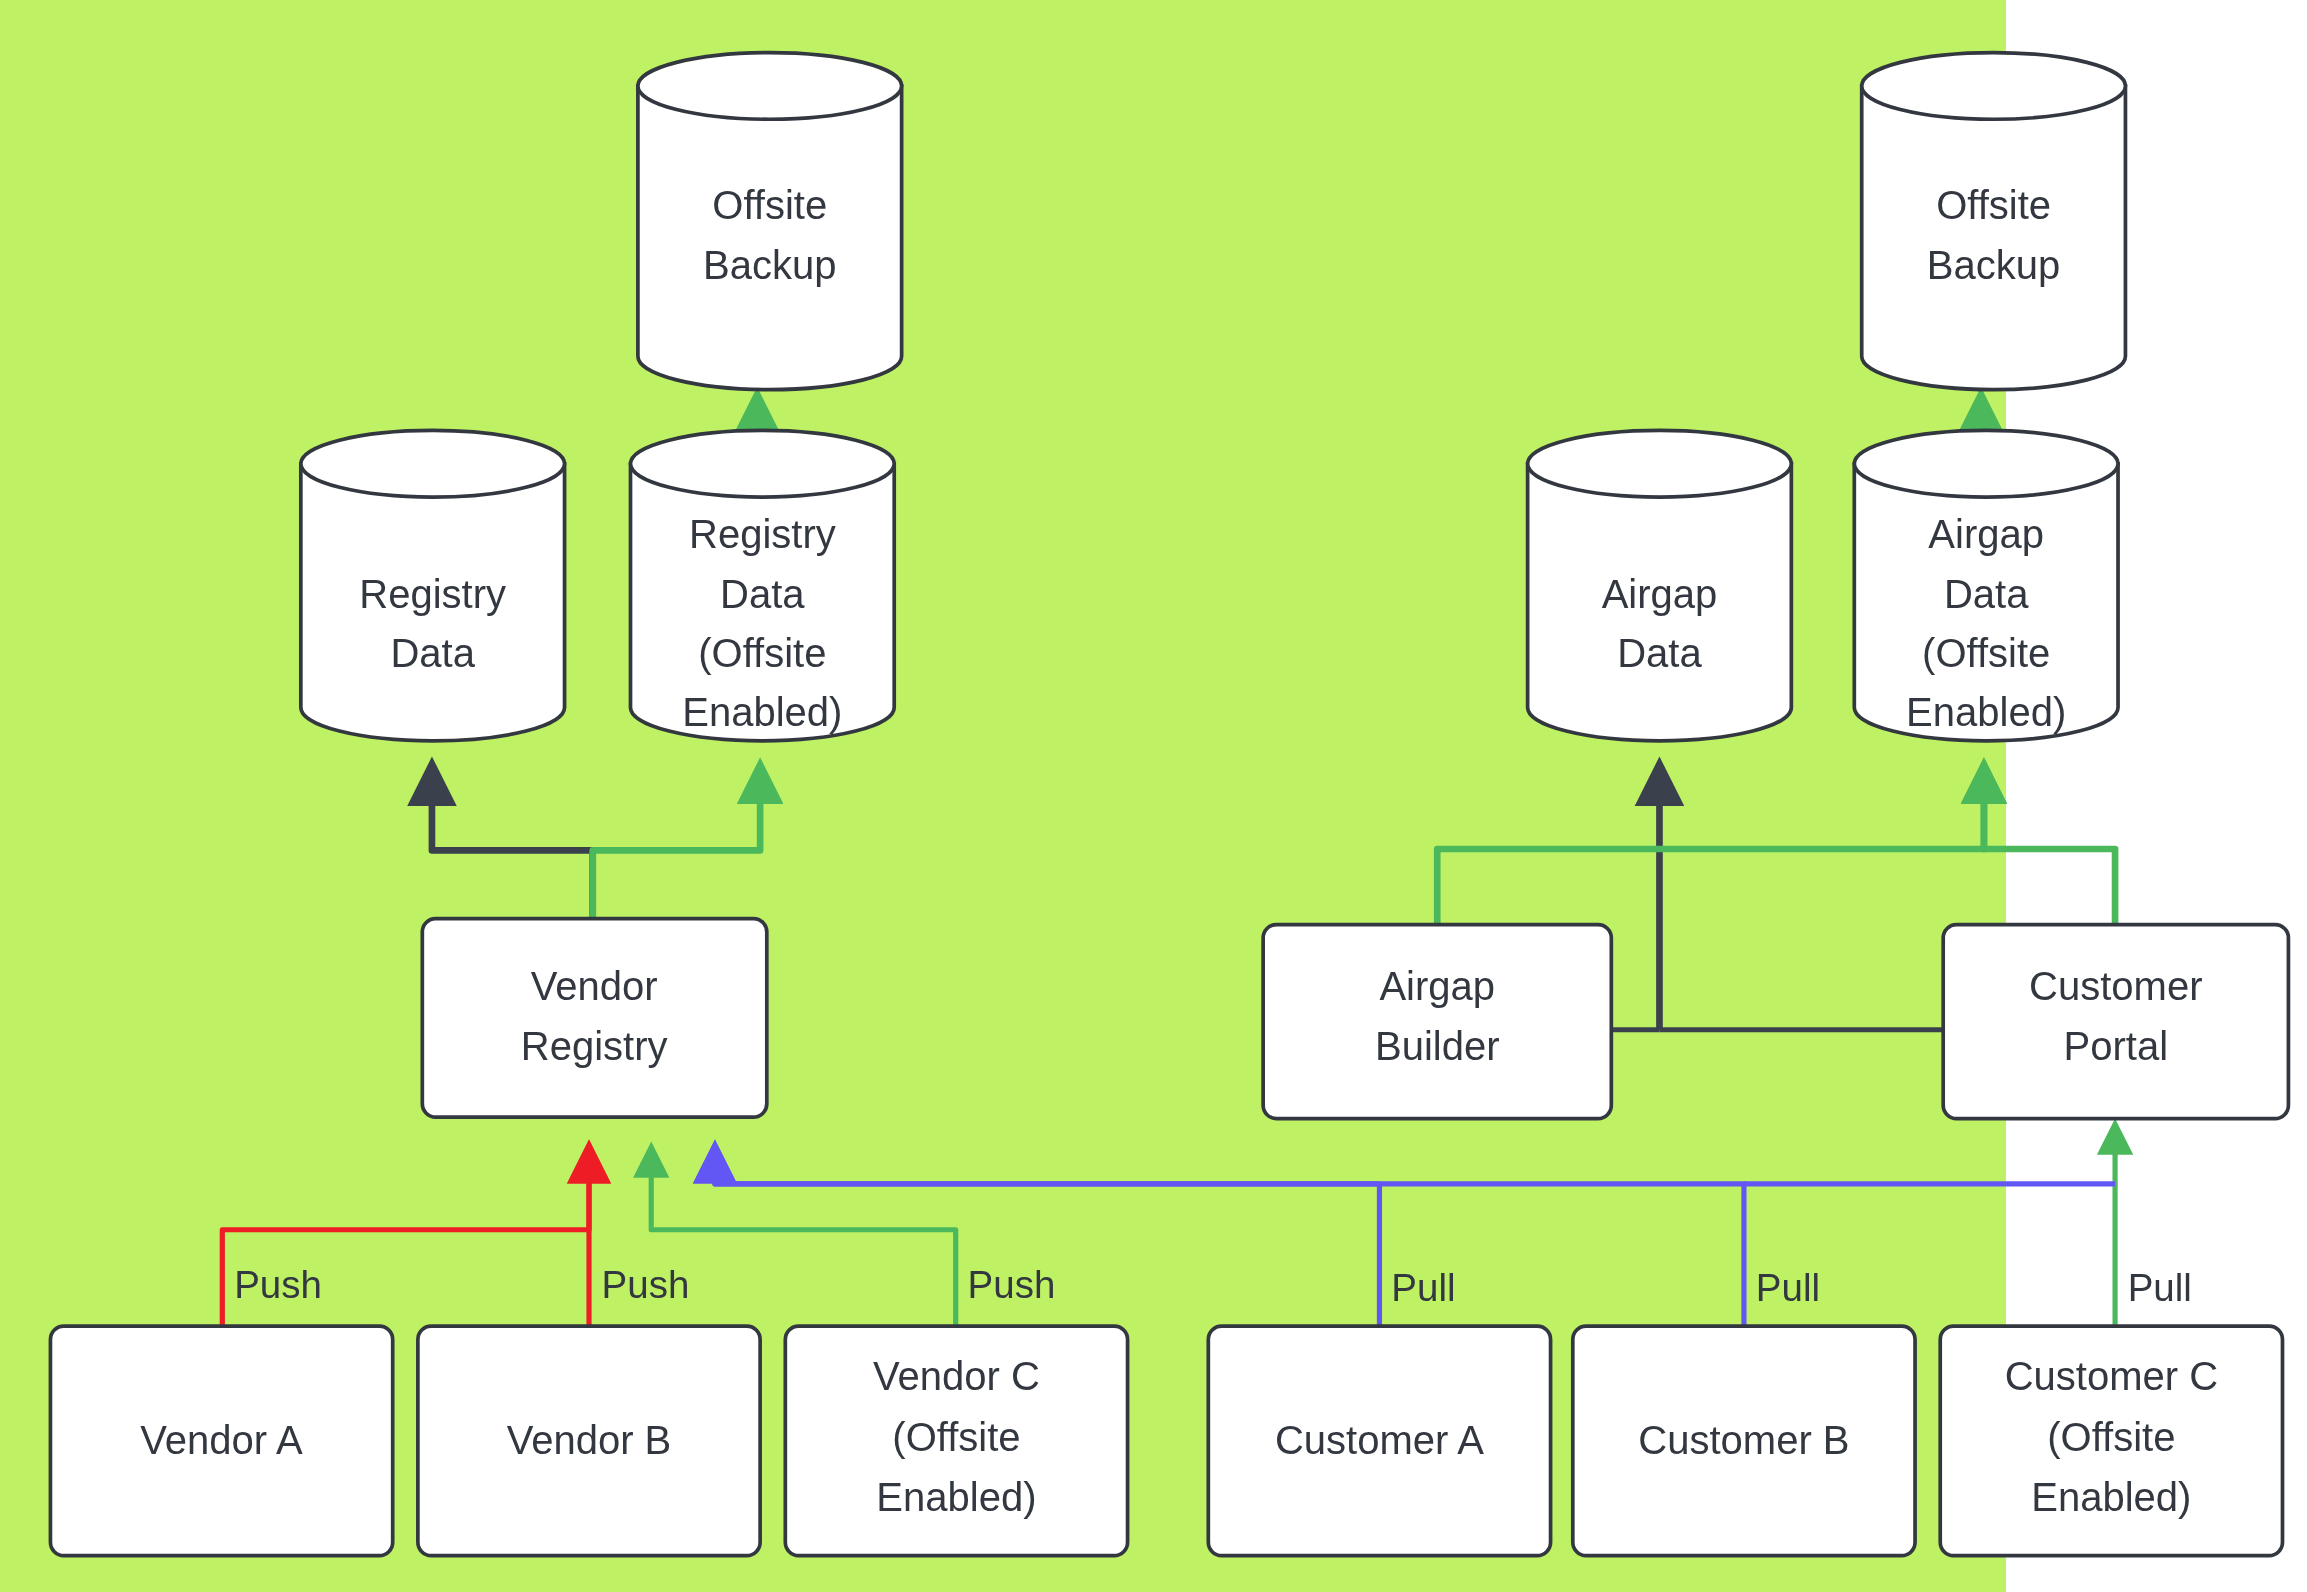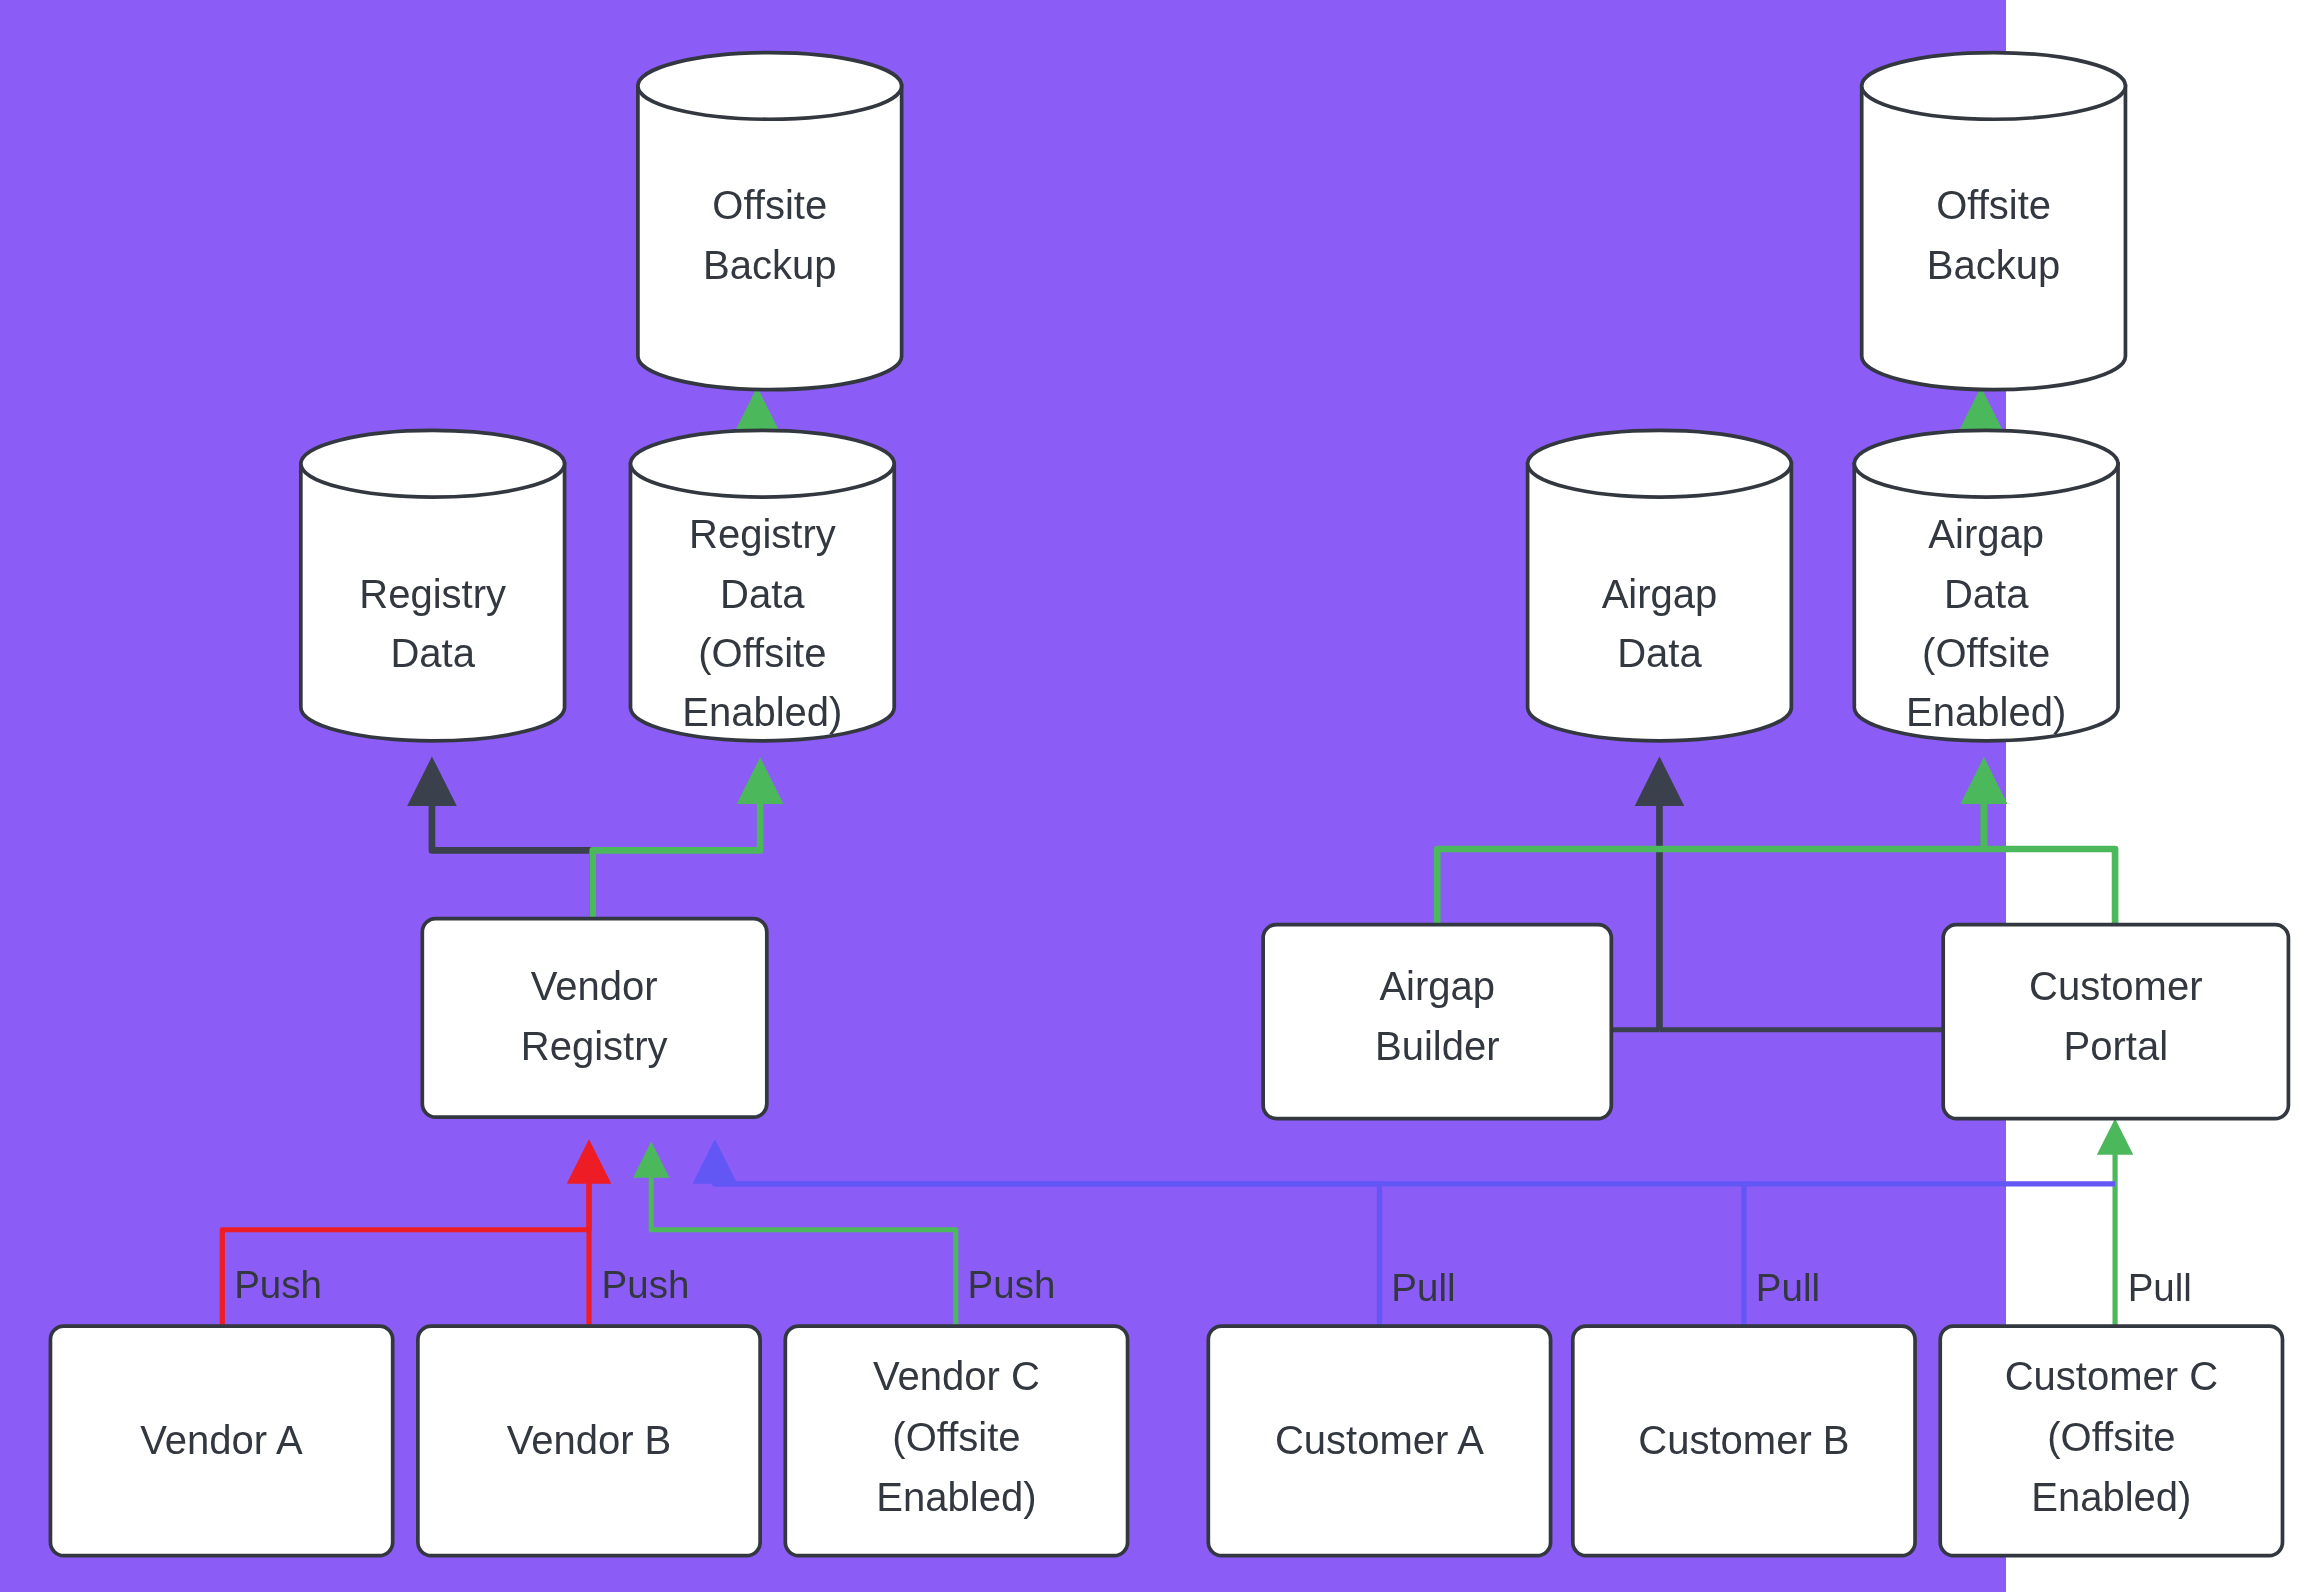--- a/index.html
+++ b/index.html
@@ -4,21 +4,21 @@
 <style>
   html, body {
     margin: 0;
     padding: 0;
     background: #ffffff;
   }
   #diagram-root {
     position: relative;
     width: 2006px;
     height: 1592px;
-    background: #8b5cf6;
+    background: #bef264;
     font-family: "Liberation Sans", sans-serif;
   }
   svg.diagram-canvas {
     display: block;
     width: 2307px;
     height: 1592px;
   }
   text {
     font-family: "Liberation Sans", sans-serif;
     fill: #333840;

